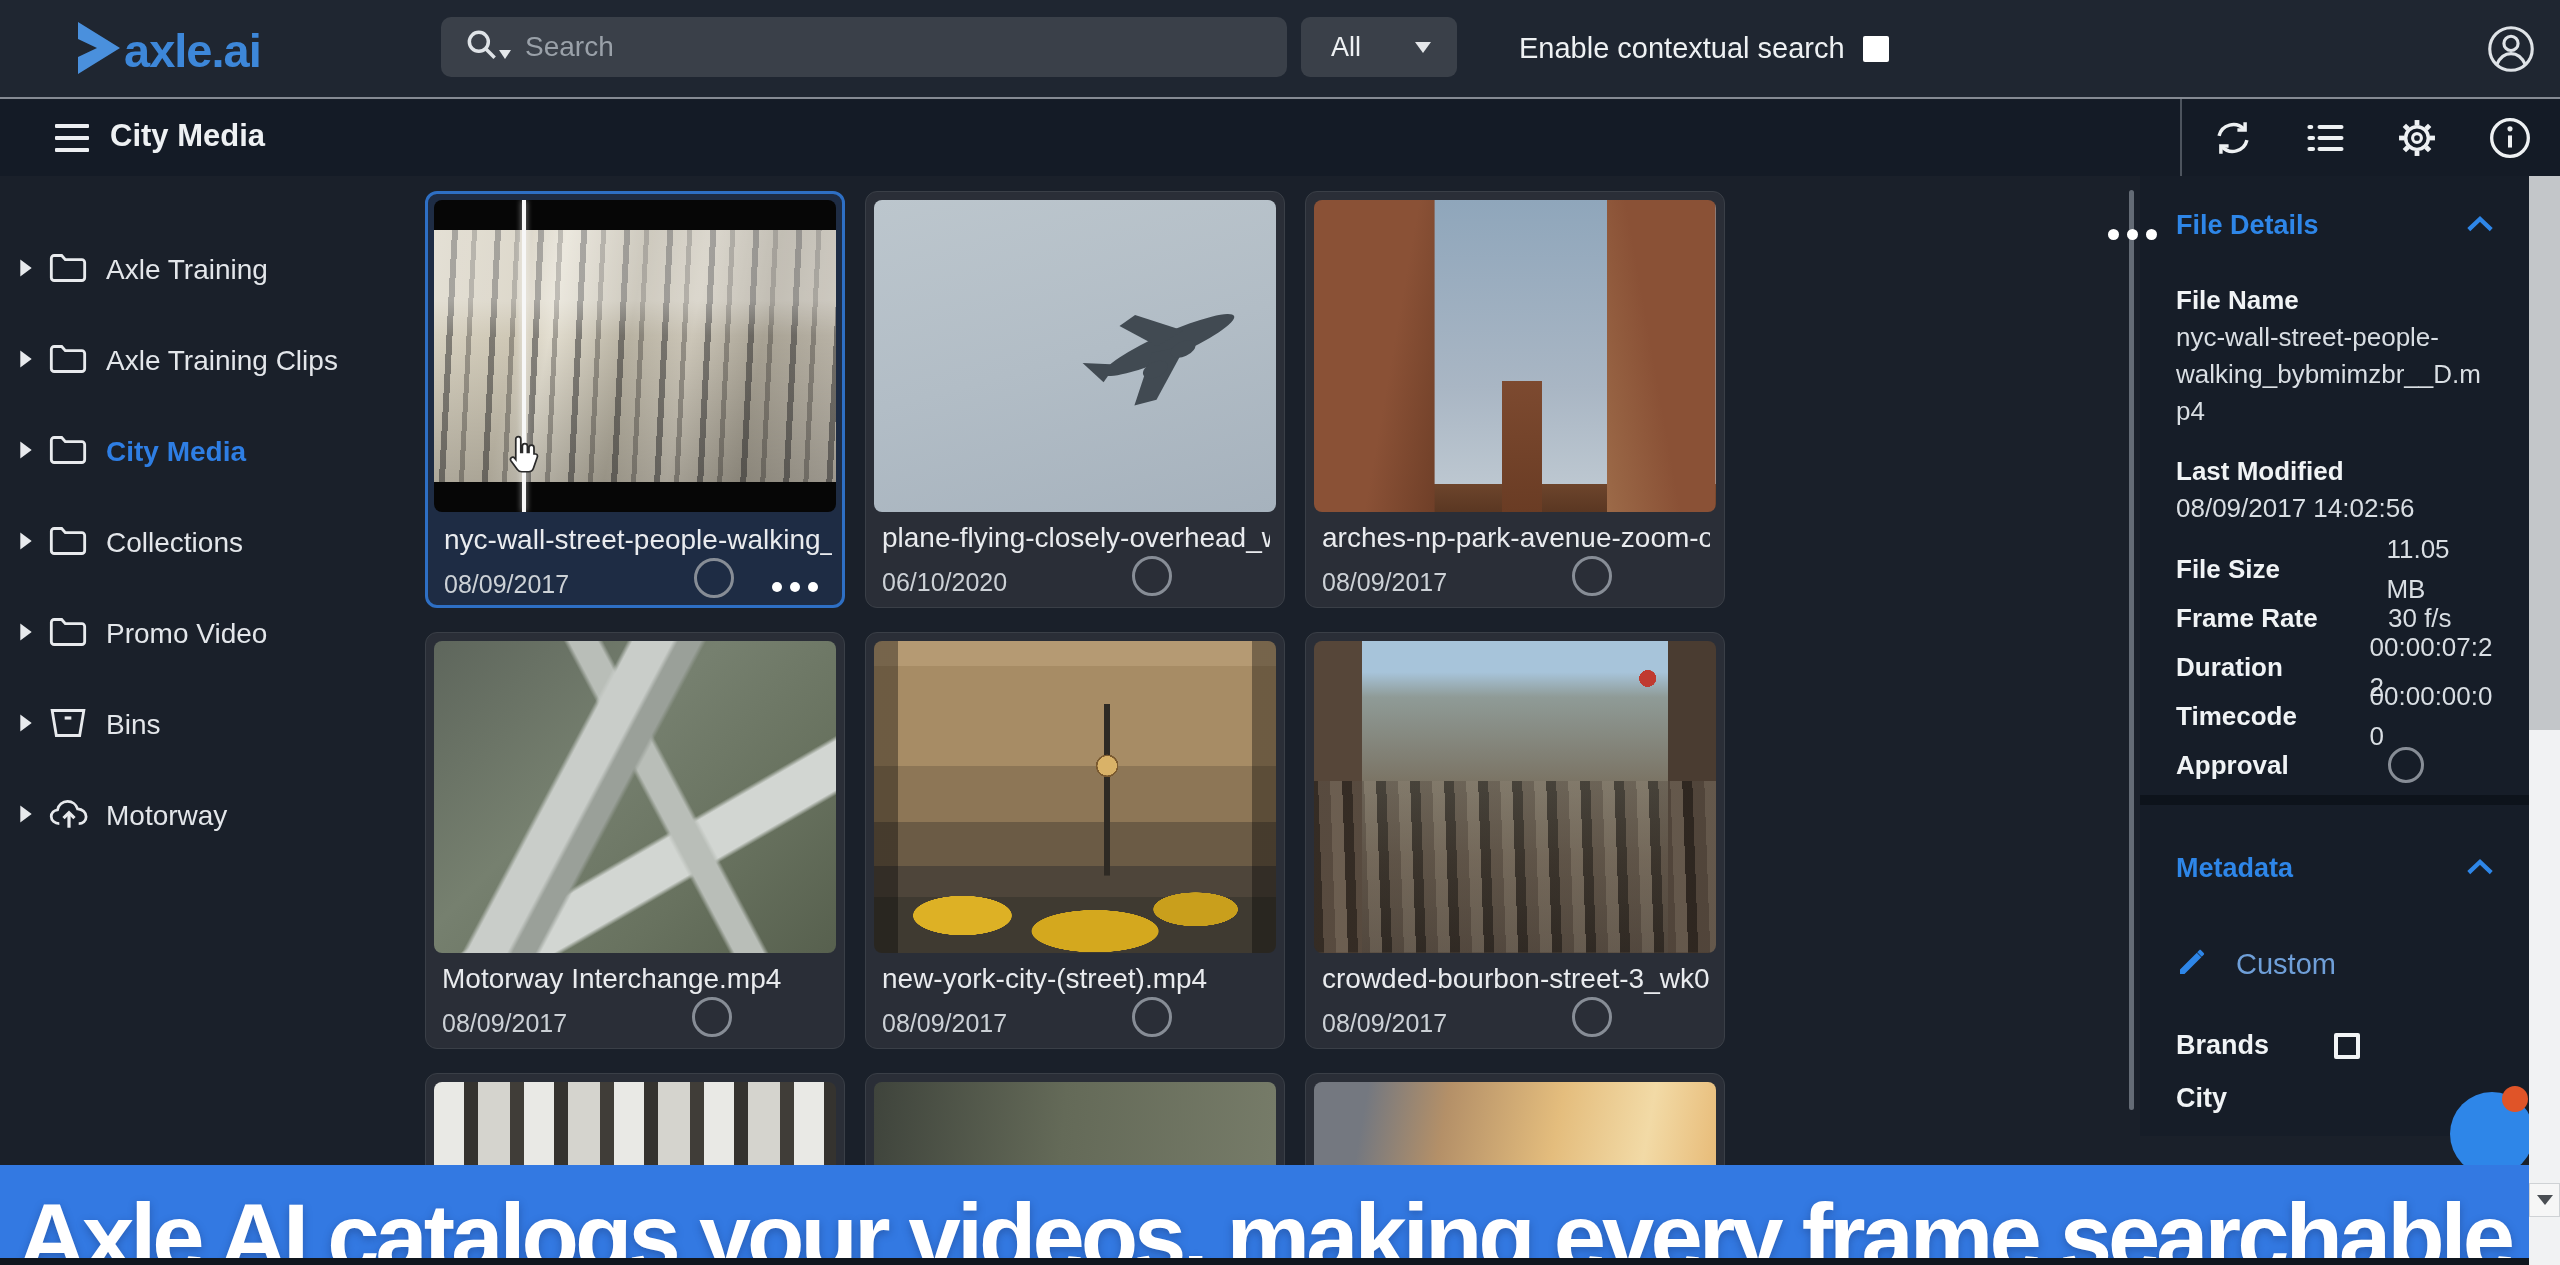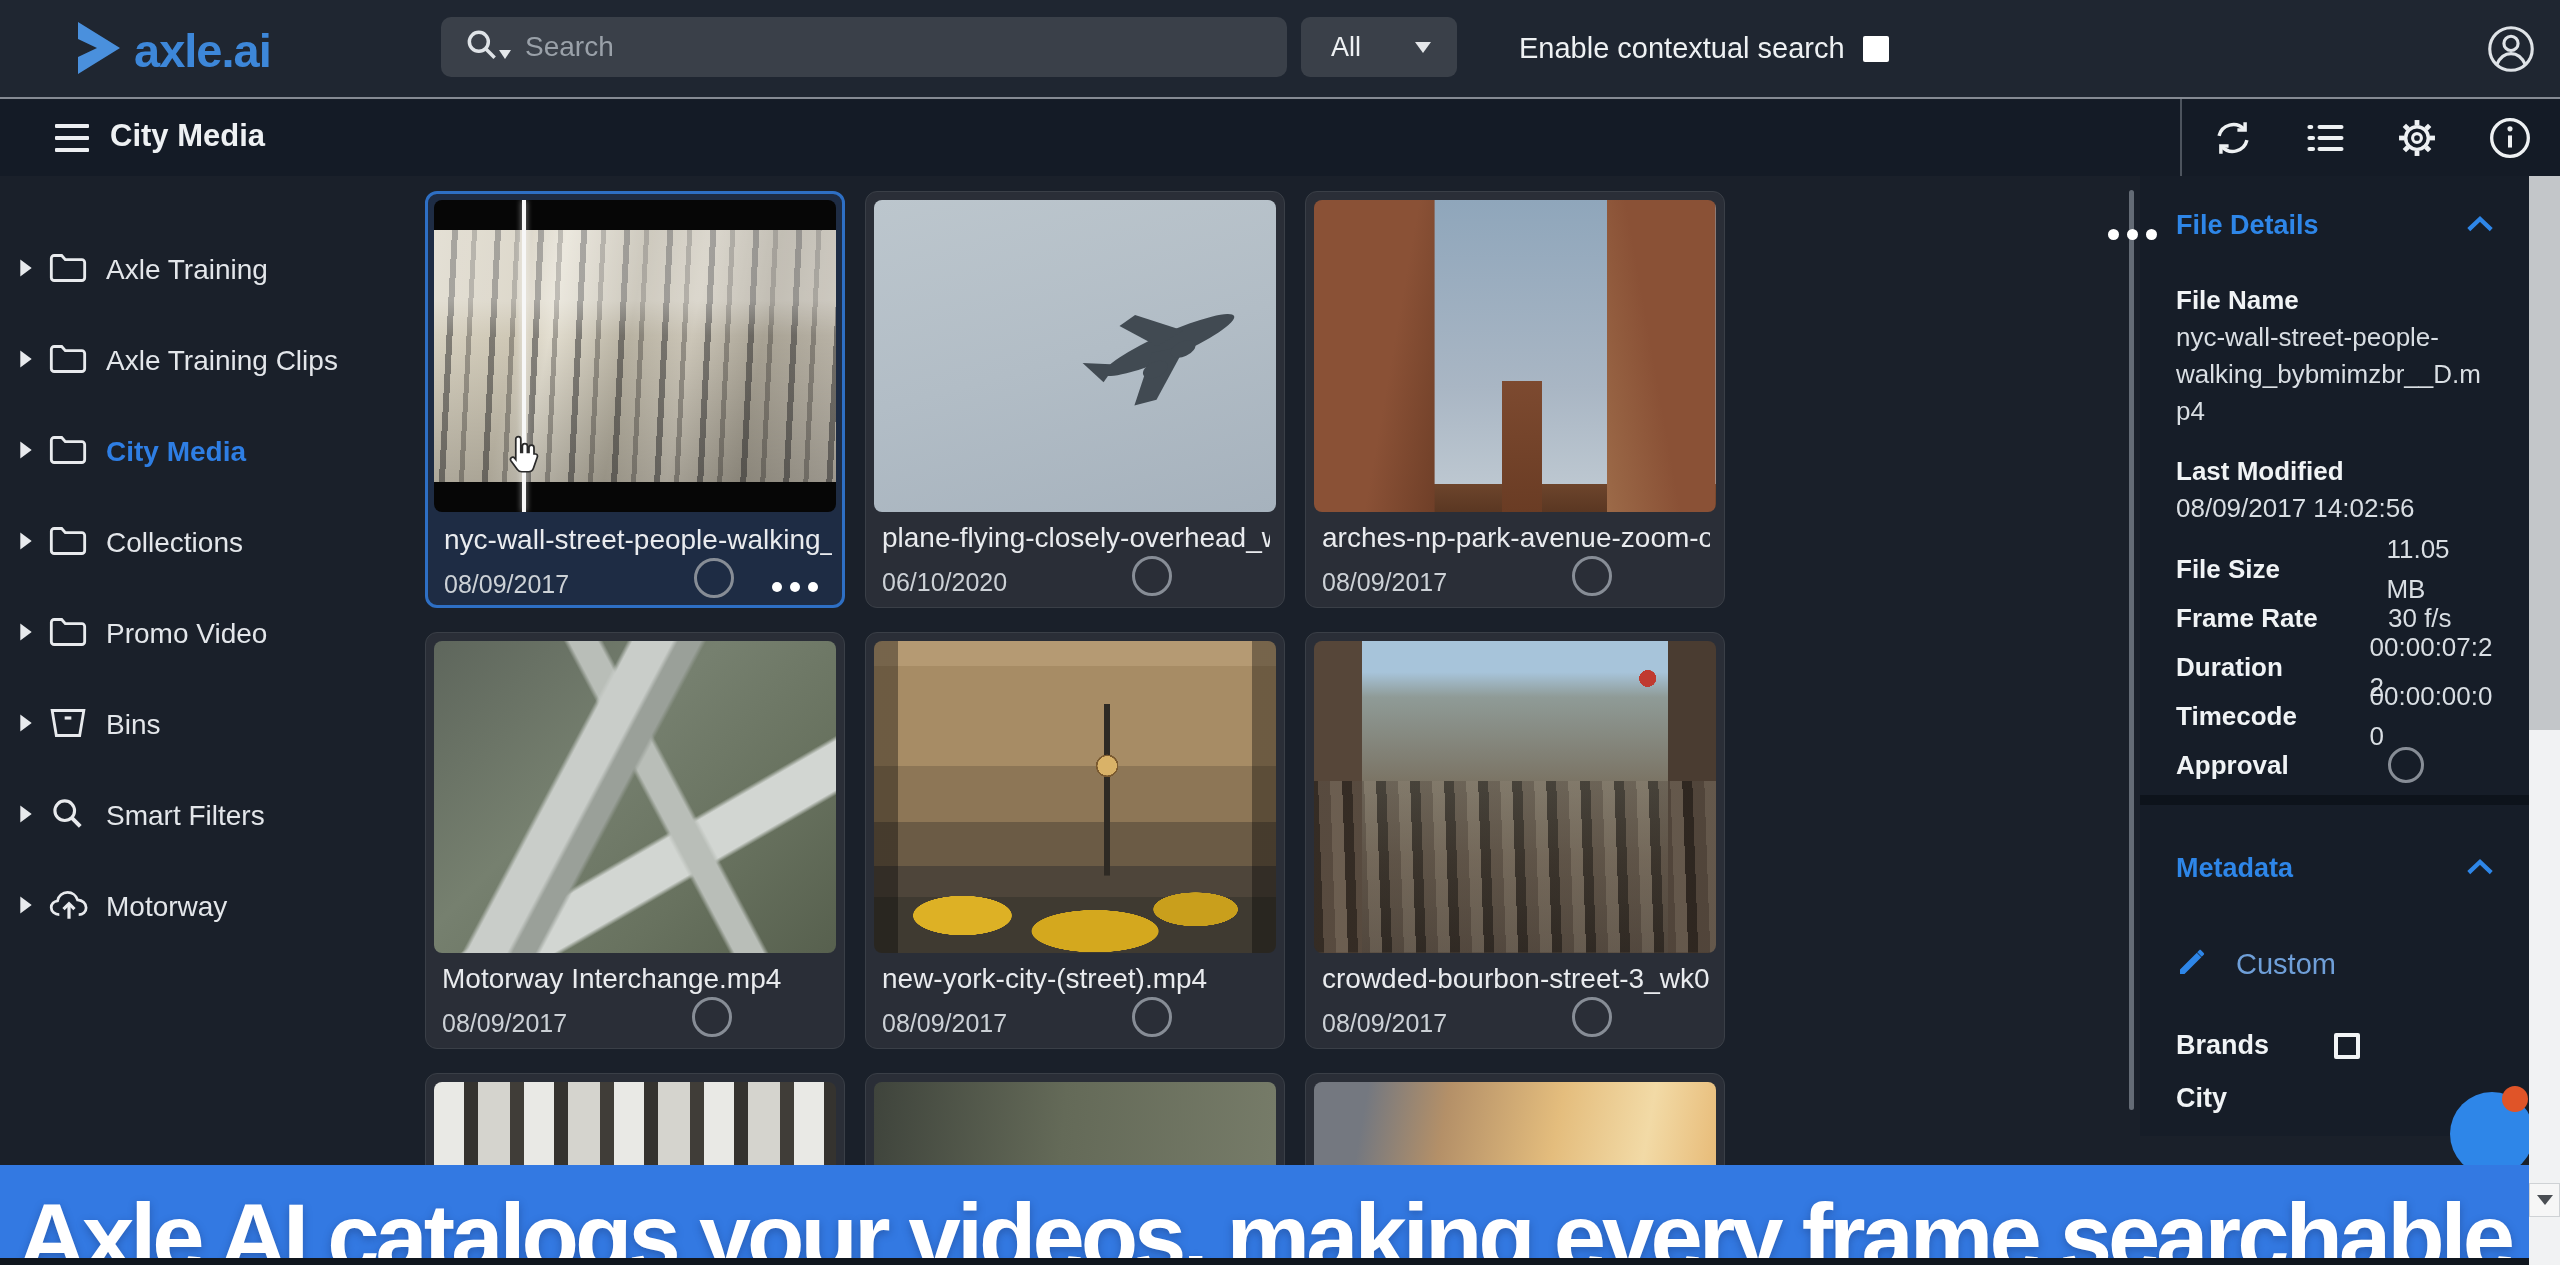--- a/index.html
+++ b/index.html
@@ -1,21 +1,21 @@
 <!DOCTYPE html>
 <html><head>
 <meta charset="utf-8">
 <style>
   * { margin:0; padding:0; box-sizing:border-box; }
   html,body { width:2560px; height:1265px; overflow:hidden; background:#1a202a;
               font-family:"Liberation Sans", sans-serif; }
 
   
   #topbar { position:absolute; left:0; top:0; width:2560px; height:97px; background:#1f2631; z-index:20; }
-  #logo { position:absolute; left:72px; top:20px; display:flex; align-items:center; gap:10px; }
+  #logo { position:absolute; left:72px; top:20px; display:flex; align-items:center; }
   #logo .logo-text { font-size:47px; font-weight:bold; color:#3d87d9; letter-spacing:-1px; }
   #searchbox { position:absolute; left:441px; top:17px; width:846px; height:60px; background:#3a4049;
                border-radius:10px; display:flex; align-items:center; padding:0 22px; gap:8px; }
   #searchbox input { background:transparent; border:none; outline:none; color:#e8ebee; font-size:28px;
                      font-family:"Liberation Sans", sans-serif; width:640px; }
   #searchbox input::placeholder { color:#9aa1a9; }
   .mini-caret { width:0; height:0; border-left:8px solid transparent; border-right:8px solid transparent;
                 border-top:11px solid #e4e7ea; display:inline-block; }
   #scope { position:absolute; left:1301px; top:17px; width:156px; height:60px; background:#3a4049;
            border-radius:9px; display:flex; align-items:center; justify-content:space-between;
@@ -317,30 +317,20 @@
       <span class="sb-icon"><svg width="40" height="34" viewBox="0 0 24 20">
             <path d="M2.5 2.5 H21.5 L19 17.5 H5 Z" fill="none" stroke="#e8eaed" stroke-width="1.7"></path>
             <line x1="10" y1="7" x2="14" y2="7" stroke="#e8eaed" stroke-width="1.9"></line>
           </svg></span>
       <span class="sb-label">Bins</span>
     </div>
     <div class="sb-item">
       <span class="sb-caret"><svg width="16" height="20" viewBox="0 0 10 14">
             <polygon points="1,1 9,7 1,13" fill="#e8eaed"></polygon>
           </svg></span>
-      <span class="sb-icon"><svg width="40" height="36" viewBox="0 0 24 22">
-            <circle cx="10" cy="9" r="6" fill="none" stroke="#e8eaed" stroke-width="1.9"></circle>
-            <line x1="14.5" y1="13.5" x2="19.5" y2="18.5" stroke="#e8eaed" stroke-width="2.4"></line>
-          </svg></span>
-      <span class="sb-label">Smart Filters</span>
-    </div>
-    <div class="sb-item">
-      <span class="sb-caret"><svg width="16" height="20" viewBox="0 0 10 14">
-            <polygon points="1,1 9,7 1,13" fill="#e8eaed"></polygon>
-          </svg></span>
       <span class="sb-icon"><svg width="42" height="36" viewBox="0 0 26 22" fill="none" stroke="#e8eaed" stroke-width="1.7">
             <path d="M7 17 C4.2 17 2 15 2 12.6 C2 10.4 3.7 8.7 5.9 8.4 C6.4 5.4 9 3.2 12.1 3.2 C15 3.2 17.5 5.1 18.3 7.8 C21.3 8 23.6 10 23.6 12.7 C23.6 15.1 21.6 17 19 17"></path>
             <line x1="13" y1="19.5" x2="13" y2="10.5" stroke-width="2"></line>
             <polyline points="9.6,13.6 13,10.2 16.4,13.6" stroke-width="2"></polyline>
           </svg></span>
       <span class="sb-label">Motorway</span>
     </div>
   </div>
 </div>
 

